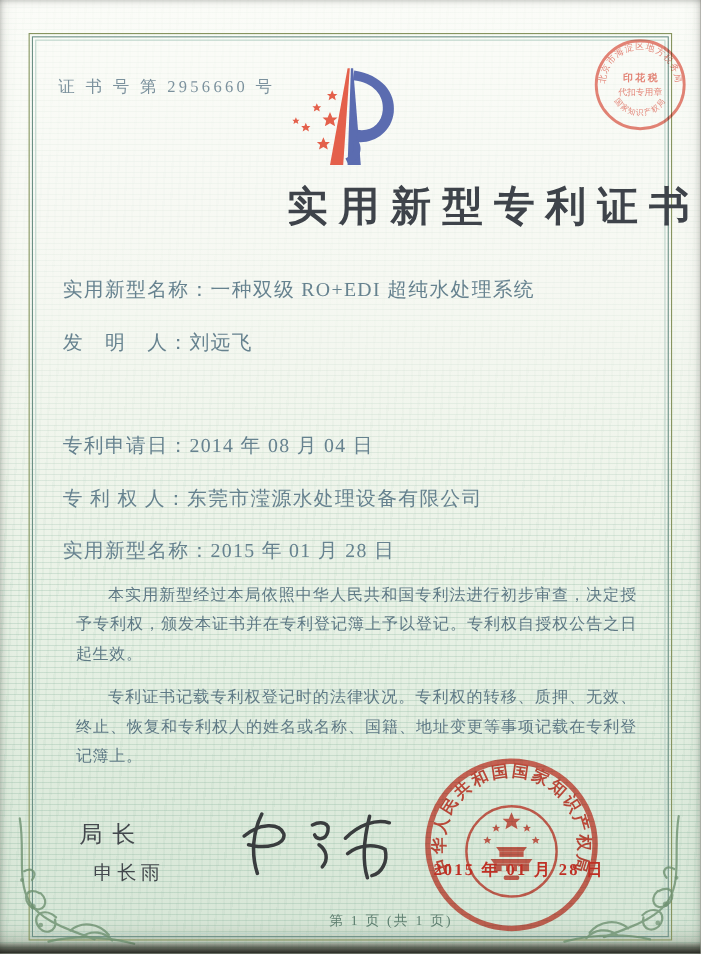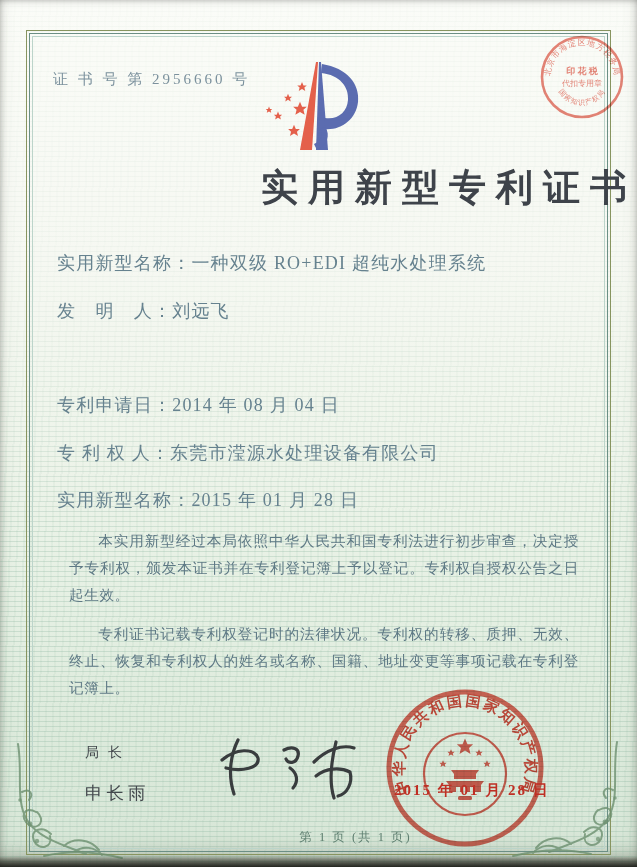--- a/index.html
+++ b/index.html
@@ -24,21 +24,21 @@
   .frame-inner{position:absolute;inset:2px;border:1.5px solid #6b8f85;}
   .frame-inner2{position:absolute;inset:2px;border:1px solid #bcd4ca;}
   .cert-number{position:absolute;left:53px;top:70px;font-size:15px;letter-spacing:3px;color:#7b919d;}
   .logo{position:absolute;left:252px;top:54px;width:140px;height:100px;}
   .title{position:absolute;left:0;top:163px;width:100%;text-align:right;
          font-size:37px;font-weight:600;letter-spacing:10px;color:#3e434a;text-indent:10px;}
   .field{position:absolute;left:57px;font-size:18px;color:#66828f;letter-spacing:1.2px;white-space:nowrap;}
   .paragraphs{position:absolute;left:57px;top:516px;width:534px;font-size:14.6px;
               line-height:27px;color:#5e7985;text-align:justify;}
   .paragraphs p{margin:12px;text-indent:2em;letter-spacing:.6px;}
-  .director-title{position:absolute;left:85px;top:744px;font-size:14px;letter-spacing:9px;color:#43484d;}
+  .director-title{position:absolute;left:72px;top:744px;font-size:21px;letter-spacing:9px;color:#43484d;}
   .director-name{position:absolute;left:85px;top:781px;font-size:17.5px;letter-spacing:4px;color:#43484d;font-family:Liberation Mono, monospace;}
   .signature{position:absolute;left:200px;top:726px;width:170px;height:85px;z-index:7;}
   .seal{position:absolute;left:383px;top:686px;width:164px;height:164px;z-index:5;
         mix-blend-mode:multiply;opacity:.9;}
   .seal-date{position:absolute;left:394px;top:781px;font-size:15px;font-weight:600;
              letter-spacing:2px;color:#bf2f24;z-index:8;white-space:nowrap;}
   .corner-stamp{position:absolute;left:534px;top:30px;width:100px;height:100px;z-index:6;
                 mix-blend-mode:multiply;opacity:.72;}
   .footer{position:absolute;left:0;top:829px;width:100%;text-align:center;
           font-size:12.5px;letter-spacing:2px;color:#5e7f70;margin-left:37px;}

